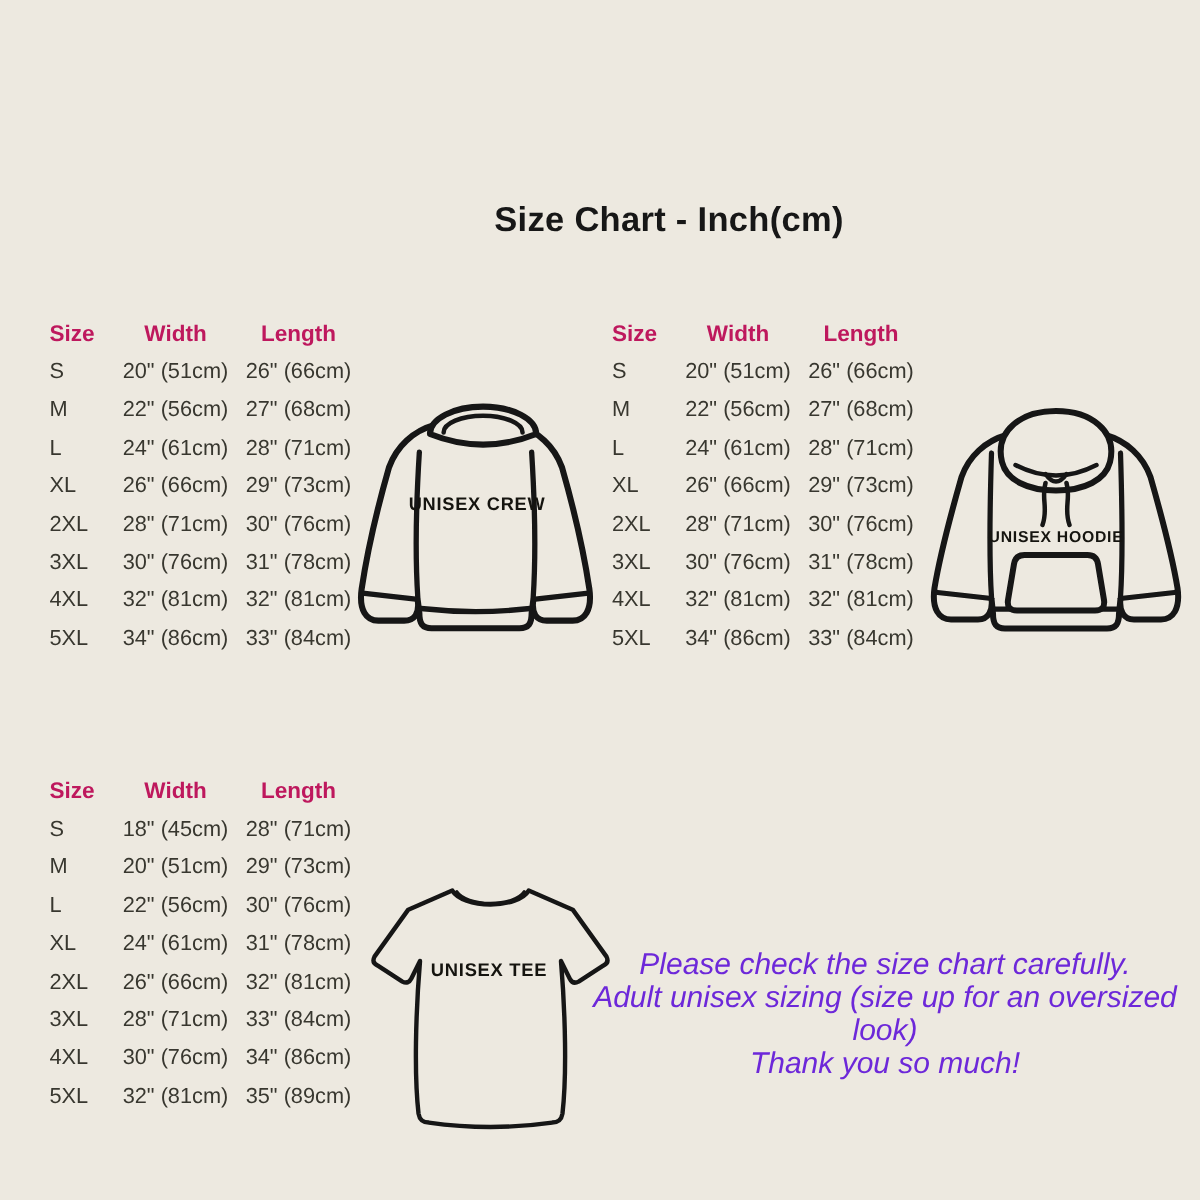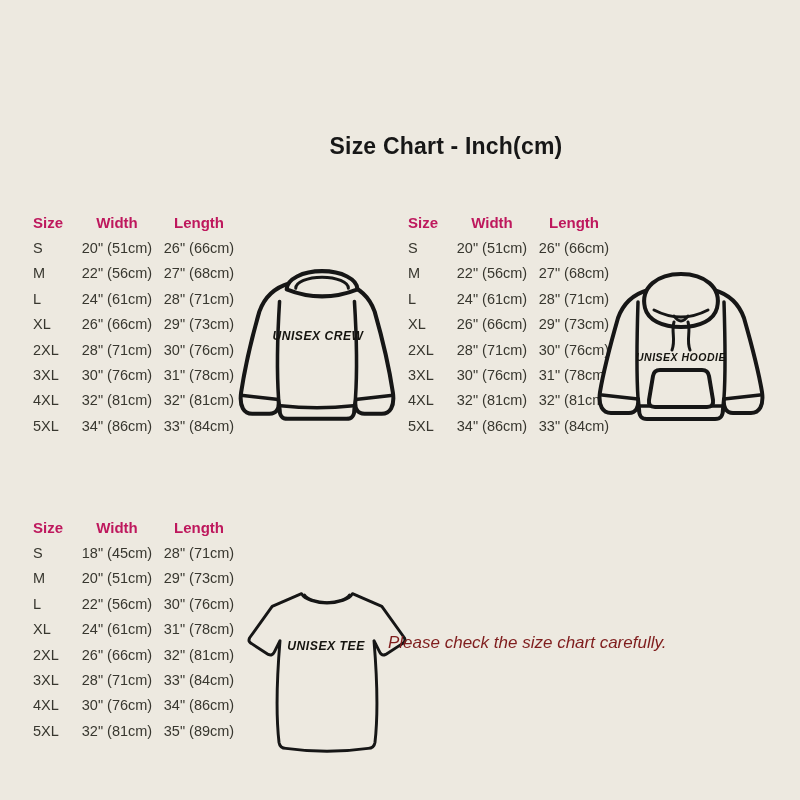--- a/index.html
+++ b/index.html
@@ -34,39 +34,40 @@
   table.size-table th {
     font-size:15px; font-weight:bold; color:#be185d;
   }
   table.size-table th:first-child, table.size-table td:first-child {
     text-align:left;
   }
   #crew-table   { left:33px;  top:210px; }
   #hoodie-table { left:408px; top:210px; }
   #tee-table    { left:33px;  top:515px; }
 
-  .garment { position:absolute;font-style:italic; }
+  .garment { position:absolute; }
   #crew-art   { left:231px; top:266px; width:172px; height:164px; }
-  #hoodie-art { left:588px; top:263px; width:186px; height:182px; }
+  #hoodie-art { left:611px; top:263px; width:186px; height:182px; }
   #tee-art    { left:245px; top:580px; width:164px; height:186px; }
 
   .garment svg { display:block; width:100%; height:100%; }
   .garment path, .garment line {
     fill:none; stroke:#161616;
     stroke-linejoin:round; stroke-linecap:round;
   }
   .garment .fill { fill:#EDE9E0; }
   .garment text {
     fill:#15140f; font-family:"Liberation Sans", sans-serif;
     font-weight:bold; letter-spacing:0.5px;
   }
   .note {
     position:absolute; left:388px; top:632px; width:404px;
-    font-style:italic; font-size:17px; line-height:22px;
-    color:#7f1d1d;
+    text-align:center;
+    font-style:italic; font-size:20px; line-height:22px;
+    color:#6d28d9;
   }
 </style>
 </head>
 <body>
 
 <div class="page-title">Size Chart - Inch(cm)</div>
 
 <table class="size-table" id="crew-table">
   <colgroup>
       <col class="c-size">
@@ -351,13 +352,15 @@
       L 26 27
       Z"></path>
 
     <path stroke-width="2.5" d="M 59 15 A 24 11 0 0 0 105 15"></path>
     <text x="81" y="72" font-size="12.5" text-anchor="middle">UNISEX TEE</text>
   </svg>
 </div>
 
 <div class="note">
   <div>Please check the size chart carefully.</div>
+  <div>Adult unisex sizing (size up for an oversized look)</div>
+  <div>Thank you so much!</div>
 </div>
 
 </body></html>

